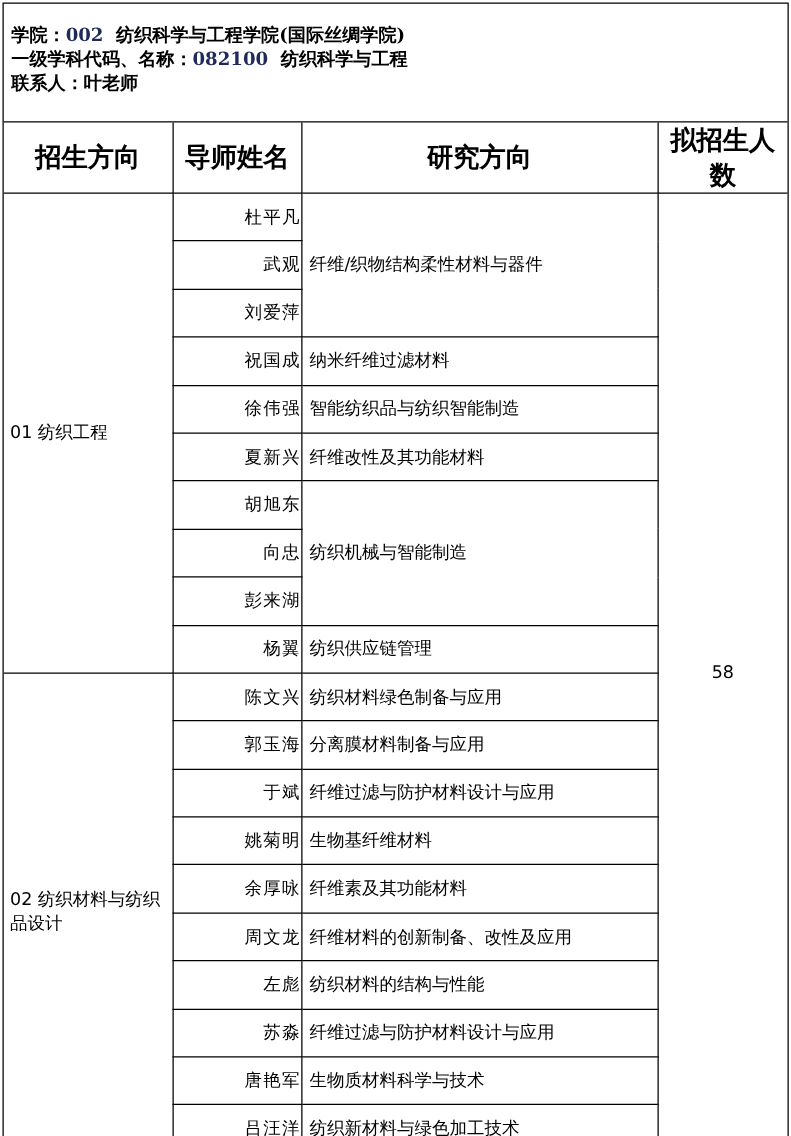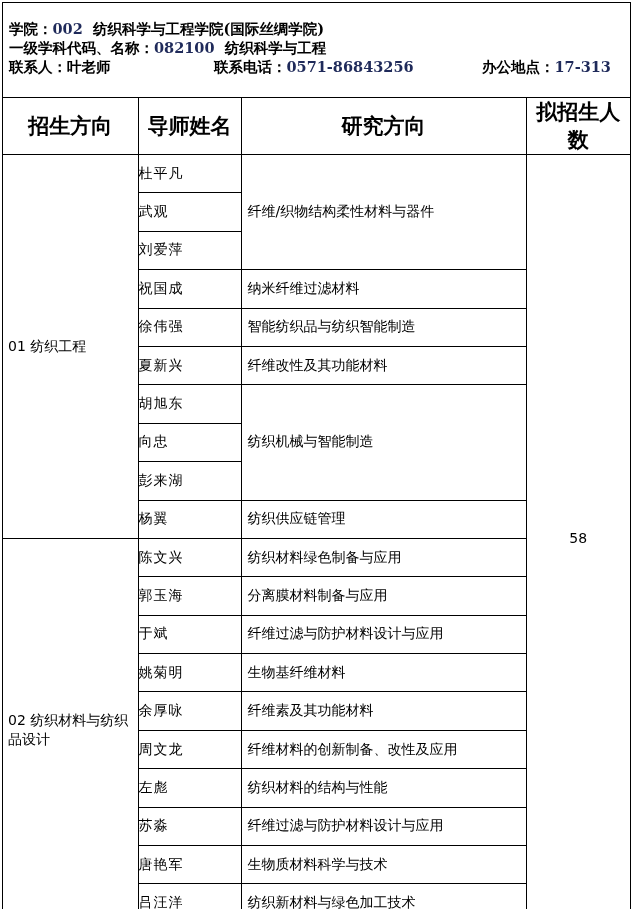--- a/index.html
+++ b/index.html
@@ -12,46 +12,40 @@
   .info .seg { position: absolute; top: 0; white-space: nowrap; }
   table { border-collapse: collapse; width: 100%; table-layout: fixed; font-size: 14px; }
   th, td { border: 1px solid #000; padding: 0; }
   table tr:first-child th { border-top: none; }
   table tr th:first-child, table tr td.dir { border-left: none; }
   table th:last-child, table td.count { border-right: none; }
   table tr:last-child td { border-bottom: none; }
   th { height: 26px; font-family: "DejaVu Serif", serif; font-weight: bold; font-size: 21px; text-align: center; }
   td { height: 37.4px; }
   td.dir { vertical-align: middle; text-align: left; padding-left: 5px; line-height: 19px; font-size: 14px; }
-  td.name { text-align: left; letter-spacing: 1px; }
+  td.name { text-align: right; letter-spacing: 1px; }
   td.research { padding-left: 6px; text-align: left; }
   td.count { text-align: center; vertical-align: middle; }
 </style>
 </head>
 <body>
 
 <div class="sheet">
   <div class="info">
     <div class="line">
       <span>学院：</span><span class="num">002</span>&nbsp;
       <span>纺织科学与工程学院(国际丝绸学院)</span>
     </div>
     <div class="line">
       <span>一级学科代码、名称：</span><span class="num">082100</span>&nbsp;
       <span>纺织科学与工程</span>
     </div>
     <div class="line">
       <span class="seg" style="left:0">
         <span>联系人：</span><span>叶老师</span>
-      </span>
-      <span class="seg" style="left:205px">
-        <span>联系电话：</span><span class="num">0571-86843256</span>
-      </span>
-      <span class="seg" style="left:473px">
-        <span>办公地点：</span><span class="num">17-313</span>
       </span>
     </div>
   </div>
 
   <table>
     <colgroup>
       <col style="width:135px">
         <col style="width:103px">
         <col style="width:285px">
         <col>

